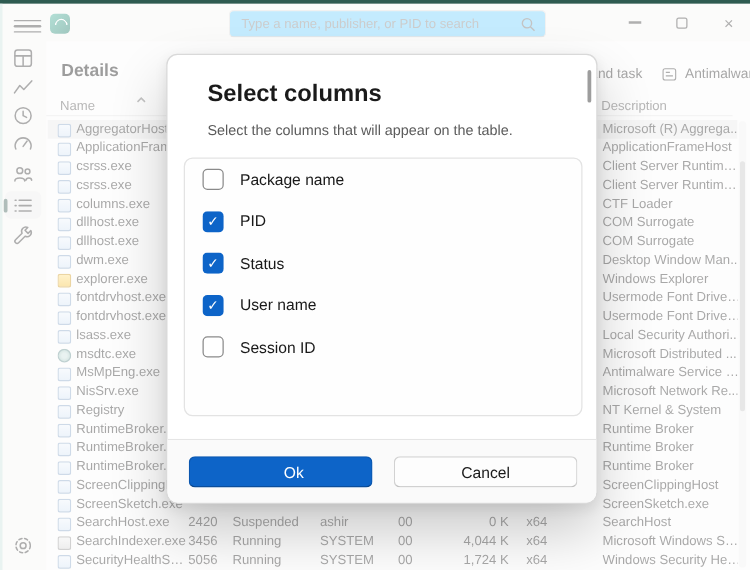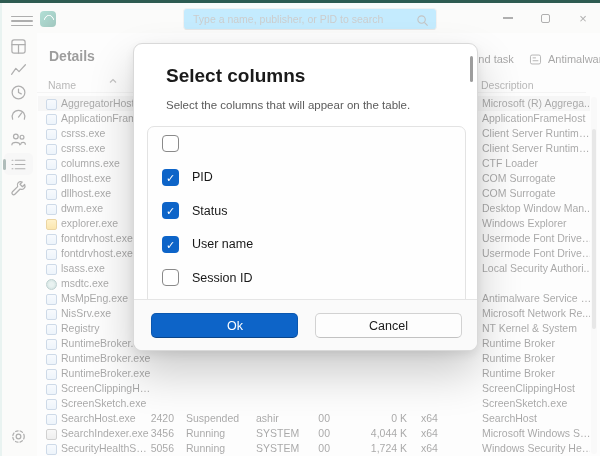--- a/index.html
+++ b/index.html
@@ -75,21 +75,21 @@
   .picon.ico-gear { background:radial-gradient(circle at 50% 50%, #cfe3e0 30%, #8fb8b2 100%); border-color:#72999a; border-radius:50%; }
   .picon.ico-searchidx { background:linear-gradient(#f0f0f0,#d9d9d9); border-color:#9a9a9a; }
 
   .vscroll { position:absolute; right:3px; top:64px; width:6px; bottom:2px; background:#f1f1f1; border-radius:3px; }
   .vscroll .thumb { position:absolute; left:1px; top:32px; width:4px; height:200px; background:#c9c9c9; border-radius:2px; cursor:pointer; }
 
   
   .smoke { position:absolute; top:3px; left:0; right:0; bottom:0; background:rgba(255,255,255,0.55); z-index:9; }
 
   
-  .dialog { position:absolute; left:133px; top:43px; width:345px; height:308px; background:#fff;
+  .dialog { position:absolute; left:133px; top:43px; width:345px; height:360px; background:#fff;
             border:1px solid #d9d9d9; border-radius:9px; z-index:20;
             box-shadow:0 22px 45px rgba(0,0,0,0.20), 0 4px 10px rgba(0,0,0,0.08);text-decoration:underline; }
   .dlg-title { position:absolute; left:32px; top:21px; font-size:19px; font-weight:700; color:#1a1a1a; }
   .dlg-sub { position:absolute; left:32px; top:55px; font-size:11.5px; color:#5b5b5b; }
   .dlg-list { position:absolute; left:13px; top:82px; width:319px; height:207px; background:#fefefe;
               border:1px solid #e3e3e3; border-radius:7px; overflow:hidden; }
   .opt { position:relative; height:33.5px; display:flex; align-items:center; cursor:pointer; }
   .cb { position:absolute; left:14px; width:17px; height:17px; border:1px solid #8a8a8a; border-radius:4px; background:#fff; }
   .cb.checked { border-color:transparent; color:#fff; font-size:11px; line-height:17px; text-align:center; }
   .optlabel { position:absolute; left:44px; font-size:12.5px; color:#191919; }
@@ -372,20 +372,21 @@
 
         <div class="drow">
           <span class="cell c-nameicon"><i class="picon ico-gear"></i></span>
           <span class="cell c-name">msdtc.exe</span>
           <span class="cell c-pid"></span>
           <span class="cell c-status"></span>
           <span class="cell c-user"></span>
           <span class="cell c-cpu"></span>
           <span class="cell c-mem"></span>
           <span class="cell c-arch"></span>
+          <span class="cell c-desc">Microsoft Distributed ...</span>
         </div>
 
         <div class="drow">
           <span class="cell c-nameicon"><i class="picon ico-win"></i></span>
           <span class="cell c-name">MsMpEng.exe</span>
           <span class="cell c-pid"></span>
           <span class="cell c-status"></span>
           <span class="cell c-user"></span>
           <span class="cell c-cpu"></span>
           <span class="cell c-mem"></span>
@@ -524,20 +525,21 @@
 <div class="smoke"></div>
 
 <div class="dialog">
   <div class="dlg-title">Select columns</div>
   <div class="dlg-sub">Select the columns that will appear on the table.</div>
 
   <div class="dlg-list">
 
       <div class="opt">
         <span class="cb"></span>
+        <span class="optlabel">Package name</span>
       </div>
 
       <div class="opt">
         <span class="cb checked" style="background: rgb(13, 100, 200);">✓</span>
         <span class="optlabel">PID</span>
       </div>
 
       <div class="opt">
         <span class="cb checked" style="background: rgb(13, 100, 200);">✓</span>
         <span class="optlabel">Status</span>

